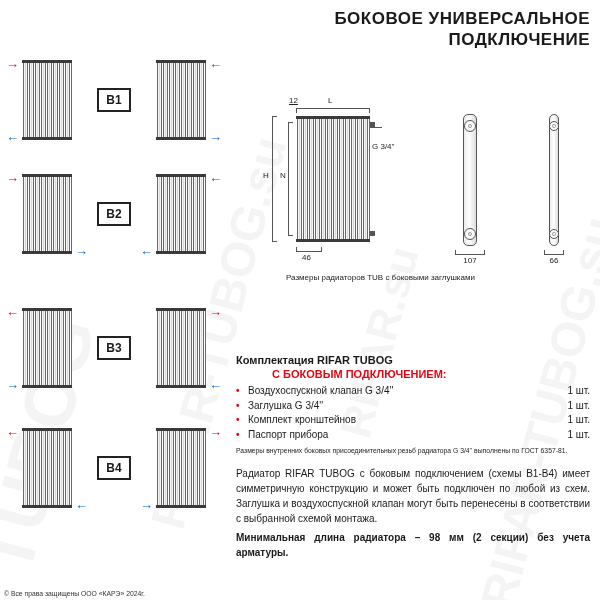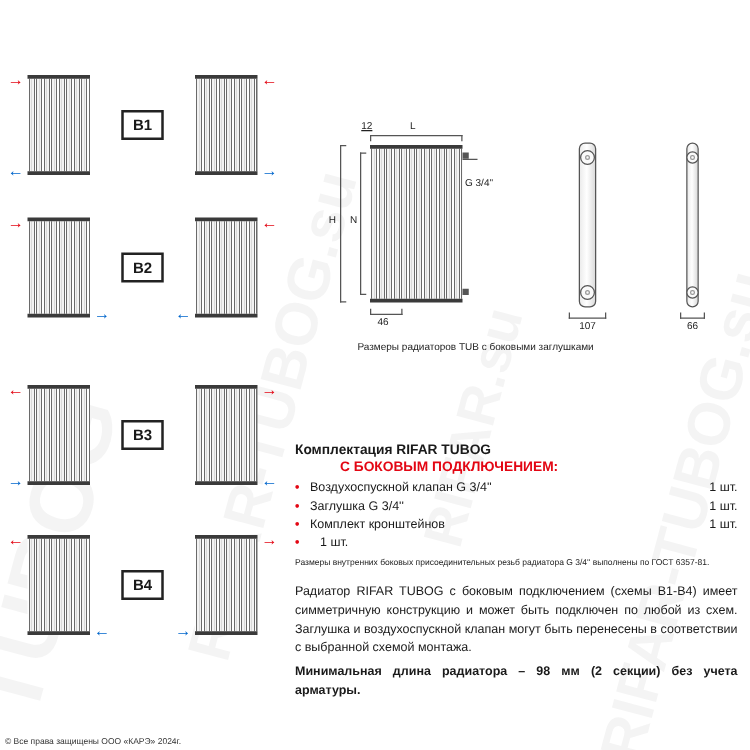--- a/index.html
+++ b/index.html
@@ -94,20 +94,24 @@
 
   <div class="wm-layer" id="wm-layer">
       <span class="wm" style="left: -35px; top: 560px; font-size: 72px; transform: rotate(-75deg);">TUBOG</span>
       <span class="wm" style="left: 140px; top: 520px; font-size: 48px; transform: rotate(-75deg);">RIFAR-TUBOG.su</span>
       <span class="wm" style="left: 330px; top: 430px; font-size: 44px; transform: rotate(-75deg);">RIFAR.su</span>
       <span class="wm" style="left: 470px; top: 600px; font-size: 48px; transform: rotate(-75deg);">RIFAR-TUBOG.su</span>
     </div>
 
   <div class="content">
 
+    <h1 class="title">
+      <span>БОКОВОЕ УНИВЕРСАЛЬНОЕ</span><br>
+      <span>ПОДКЛЮЧЕНИЕ</span>
+    </h1>
 
     <div id="schemes">
         <div class="scheme-row" style="top: 58px;">
           <div class="rad-wrap">
             <div class="radiator"></div>
             <span class="arrow" style="color: rgb(227, 6, 19); top: -3px; left: -16px;">→</span>
             <span class="arrow" style="color: rgb(0, 102, 204); bottom: -3px; left: -16px;">←</span>
           </div>
           <div class="scheme-label">В1</div>
           <div class="rad-wrap">
@@ -208,20 +212,21 @@
         <span class="lbl">Заглушка G 3/4''</span>
         <span class="qty">1 шт.</span>
       </div>
       <div class="kit-item">
         <span class="bullet" style="color:#e30613;">•</span>
         <span class="lbl">Комплект кронштейнов</span>
         <span class="qty">1 шт.</span>
       </div>
       <div class="kit-item">
         <span class="bullet" style="color:#e30613;">•</span>
+        <span class="lbl">Паспорт прибора</span>
         <span class="qty">1 шт.</span>
       </div>
 
       <div class="kit-note">Размеры внутренних боковых присоединительных резьб радиатора G 3/4'' выполнены по ГОСТ 6357-81.</div>
     </div>
 
     <div class="descr">
       <span>Радиатор RIFAR TUBOG с боковым подключением (схемы В1-В4) имеет симметричную конструкцию и может быть подключен по любой из схем. Заглушка и воздухоспускной клапан могут быть перенесены в соответствии с выбранной схемой монтажа.</span>
       <div class="bold-line">Минимальная длина радиатора – 98 мм (2 секции) без учета арматуры.</div>
     </div>

